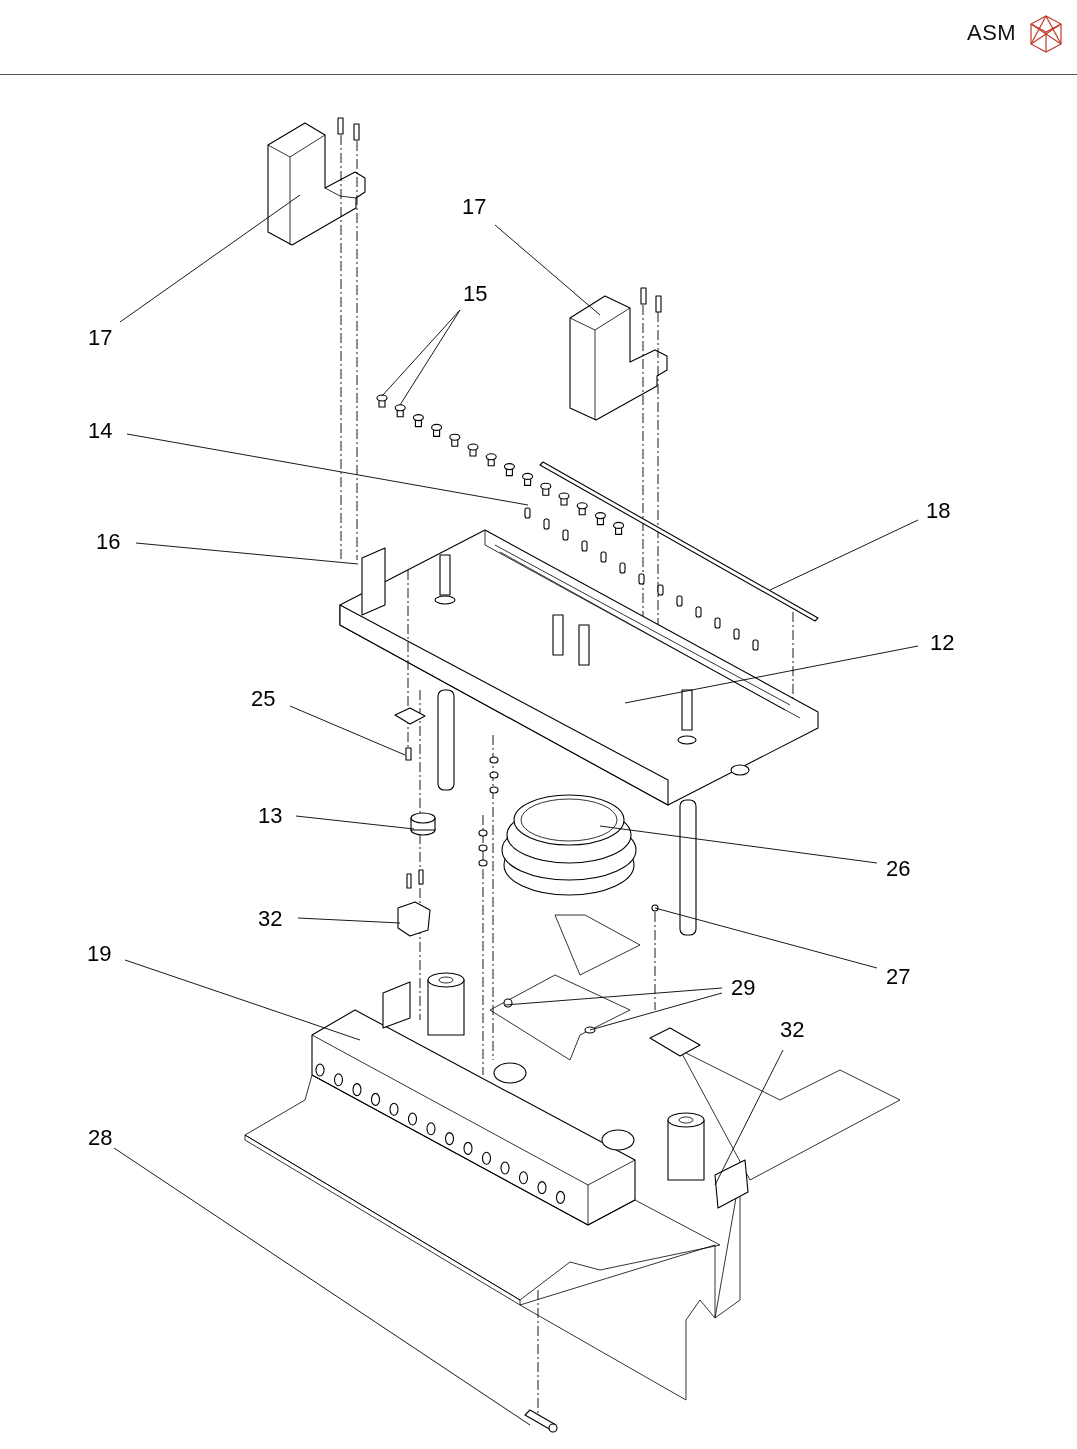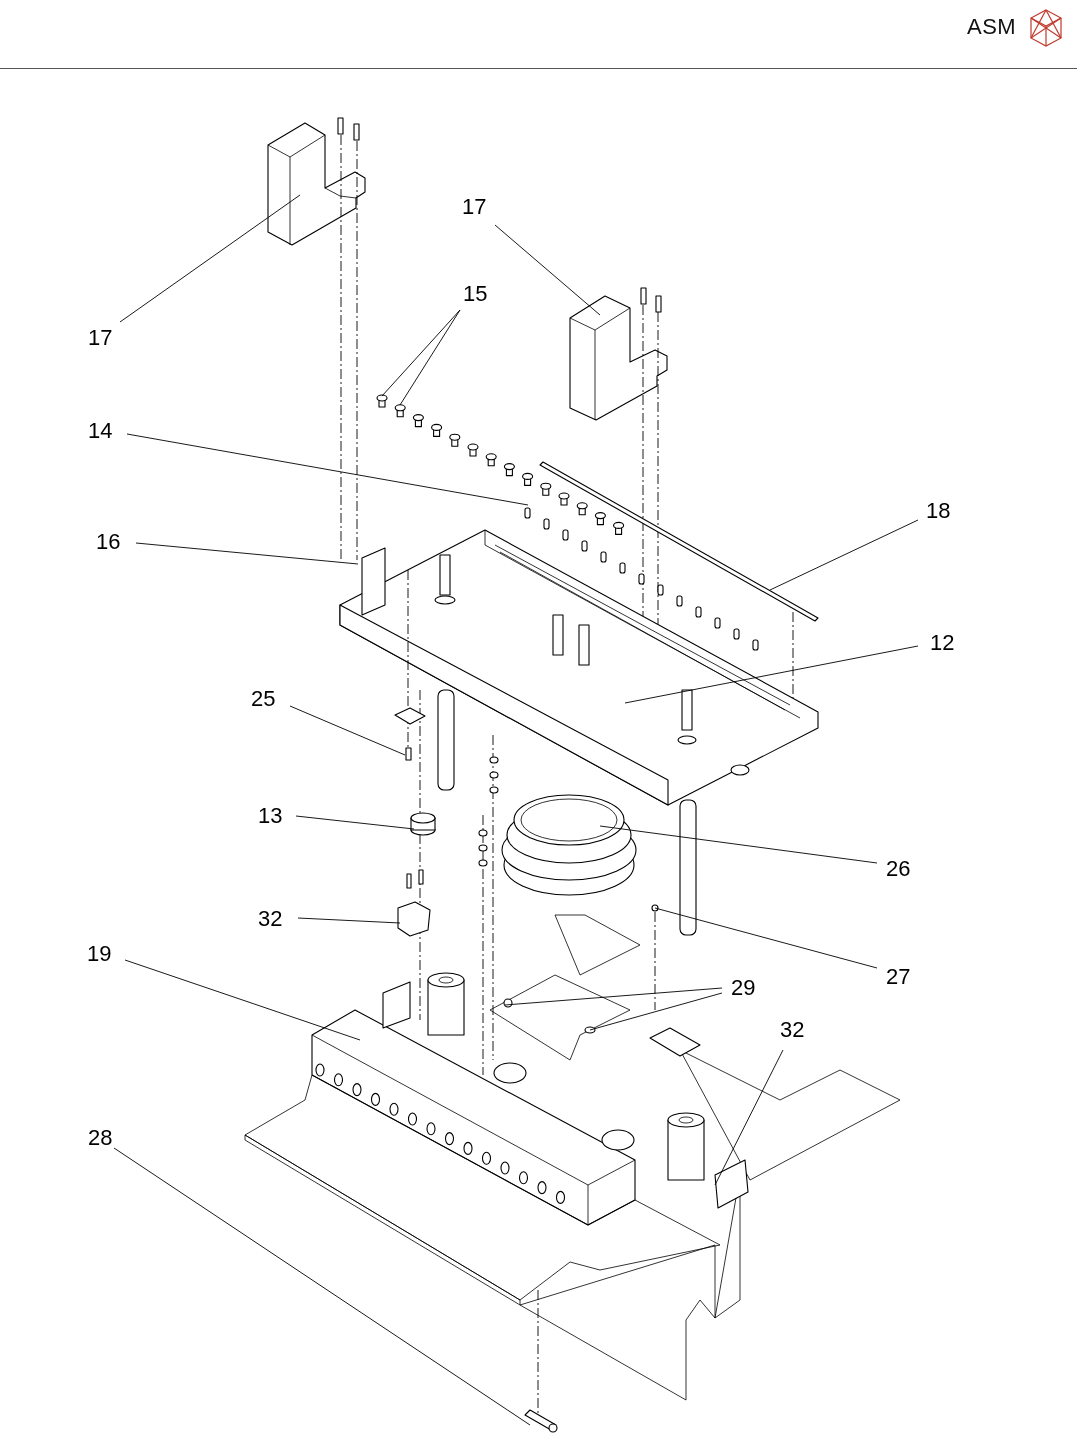--- a/index.html
+++ b/index.html
@@ -1,17 +1,17 @@
 <!DOCTYPE html>
 <html><head>
 <meta charset="utf-8">
 <style>
   html, body { margin: 0; padding: 0; background: #ffffff; }
   body { width: 1077px; height: 1449px; position: relative; overflow: hidden; font-family: "Liberation Sans", sans-serif; }
-  .header { position: absolute; left: 0; top: 0; width: 1077px; height: 70px; text-decoration: underline; }
+  .header { position: absolute; left: 0; top: 6px; width: 1077px; height: 70px; text-decoration: underline; }
   .header-rule { position: absolute; left: 0; top: 68px; width: 1077px; height: 1px; background: #555; }
   .brand { position: absolute; left: 967px; top: 14px; font-size: 22px; color: #111; letter-spacing: 0.5px; }
   .logo { position: absolute; left: 1028px; top: 8px; width: 36px; height: 40px; }
   svg#diagram { position: absolute; left: 0; top: 0; }
   .callout-text { font-family: "Liberation Sans", sans-serif; font-size: 22px; fill: #000; }
   .leader { stroke: #000; stroke-width: 0.9; fill: none; }
   .part { stroke: #000; stroke-width: 1.1; fill: #fff; stroke-linejoin: round; }
   .part-thin { stroke: #000; stroke-width: 0.8; fill: none; }
   .axis { stroke: #000; stroke-width: 0.9; fill: none; stroke-dasharray: 10 3 2 3; }
 </style>

